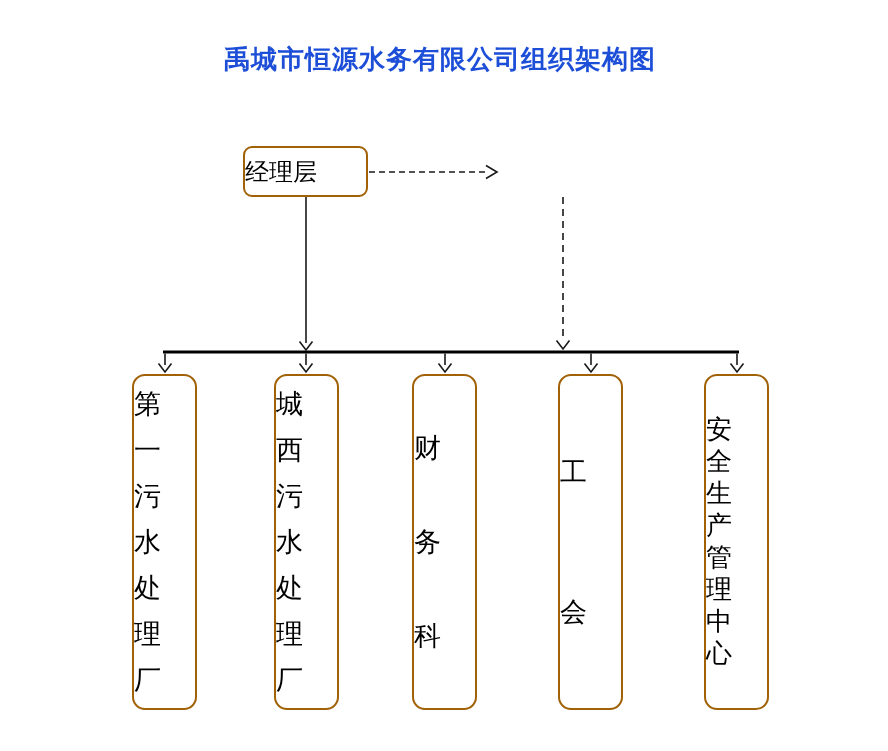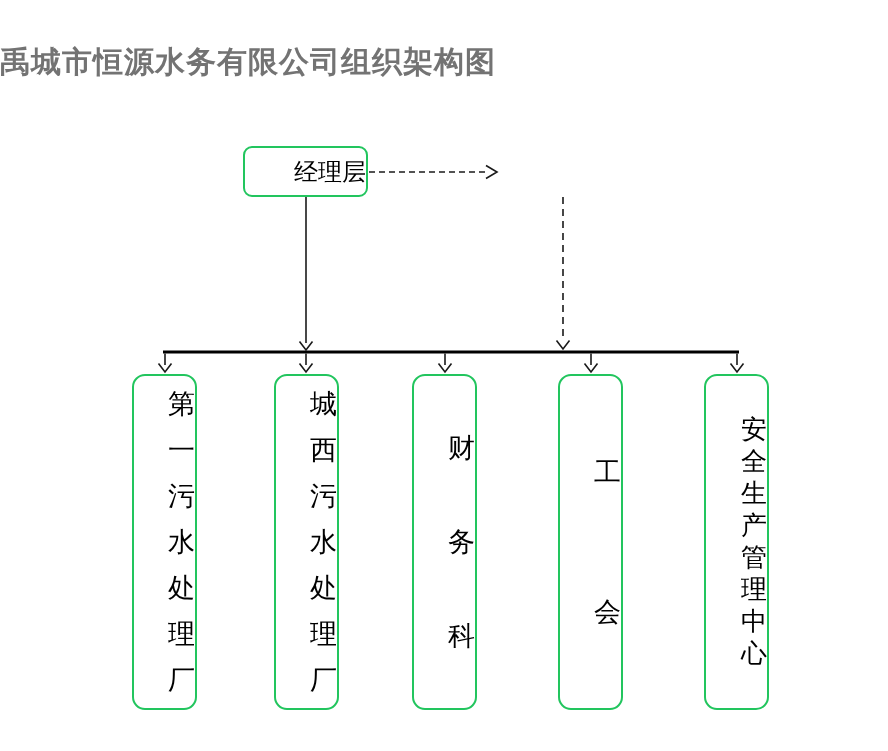--- a/index.html
+++ b/index.html
@@ -15,25 +15,25 @@
     font-family: "Liberation Serif", "DejaVu Serif", serif;
     color: #000000;
     overflow: hidden;
   }
   .title {
     position: absolute;
     top: 42px;
     left: 0;
     width: 880px;
     margin: 0;
-    text-align: left;
-    font-size: 30px;
+    text-align: center;
+    font-size: 26px;
     font-weight: bold;
     letter-spacing: 1px;
-    color: #737373;
+    color: #1d4ed8;
   }
   .connectors {
     position: absolute;
     top: 0;
     left: 0;
     width: 888px;
     height: 751px;
   }
   .connectors .thin {
     stroke: #1a1a1a;
@@ -52,26 +52,26 @@
     fill: none;
   }
   .connectors .head {
     stroke: #1a1a1a;
     stroke-width: 1.6;
     fill: none;
     stroke-linejoin: miter;
   }
   .box {
     position: absolute;
-    border: 2px solid #22c55e;
+    border: 2px solid #a16207;
     background: #ffffff;
     box-sizing: border-box;
     display: flex;
     align-items: center;
-    justify-content: flex-end;
+    justify-content: flex-start;
   }
   .topbox {
     top: 146px;
     height: 51px;
     border-radius: 9px;
     font-size: 24px;
   }
   .topbox.mgmt { left: 243px; width: 125px; }
   .topbox.party { left: 500px; width: 127px; }
   .dept {

